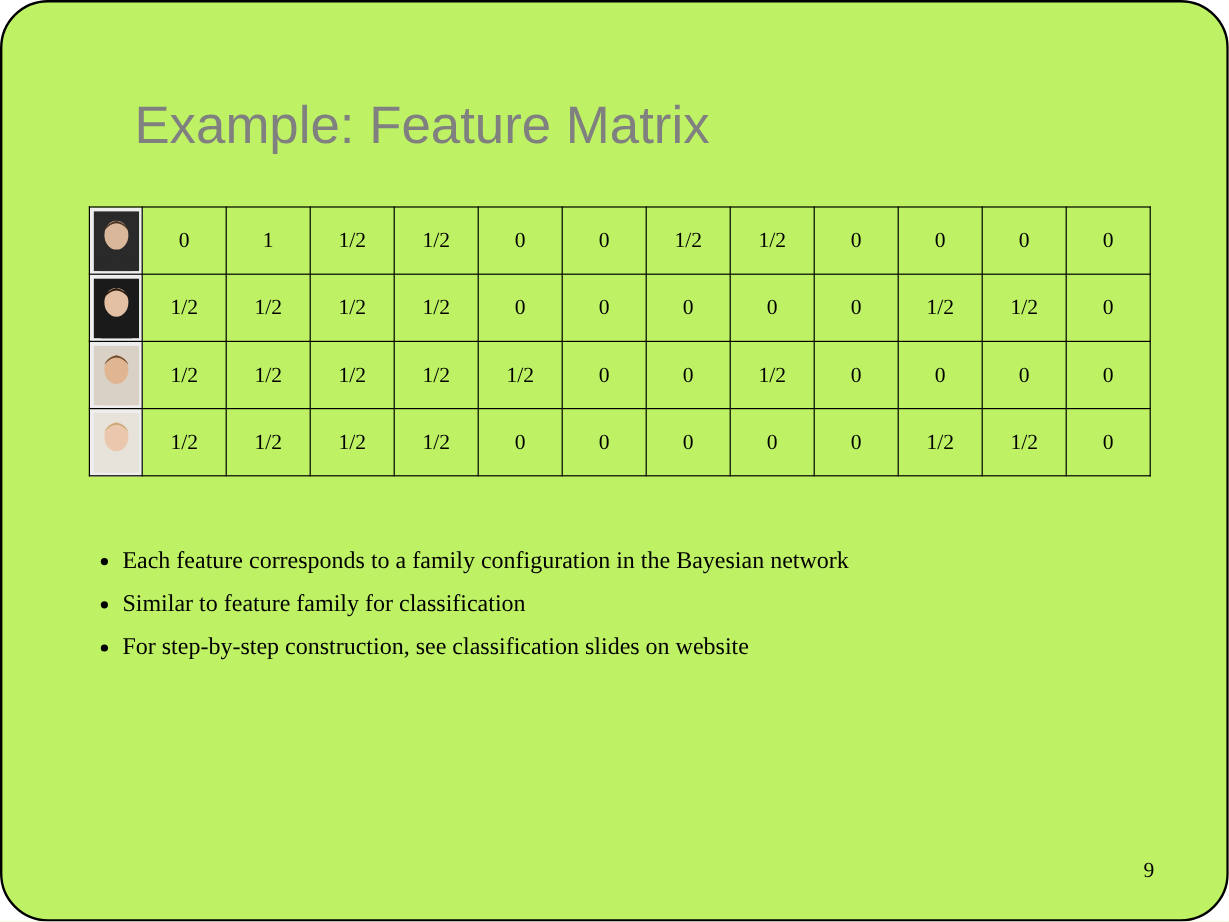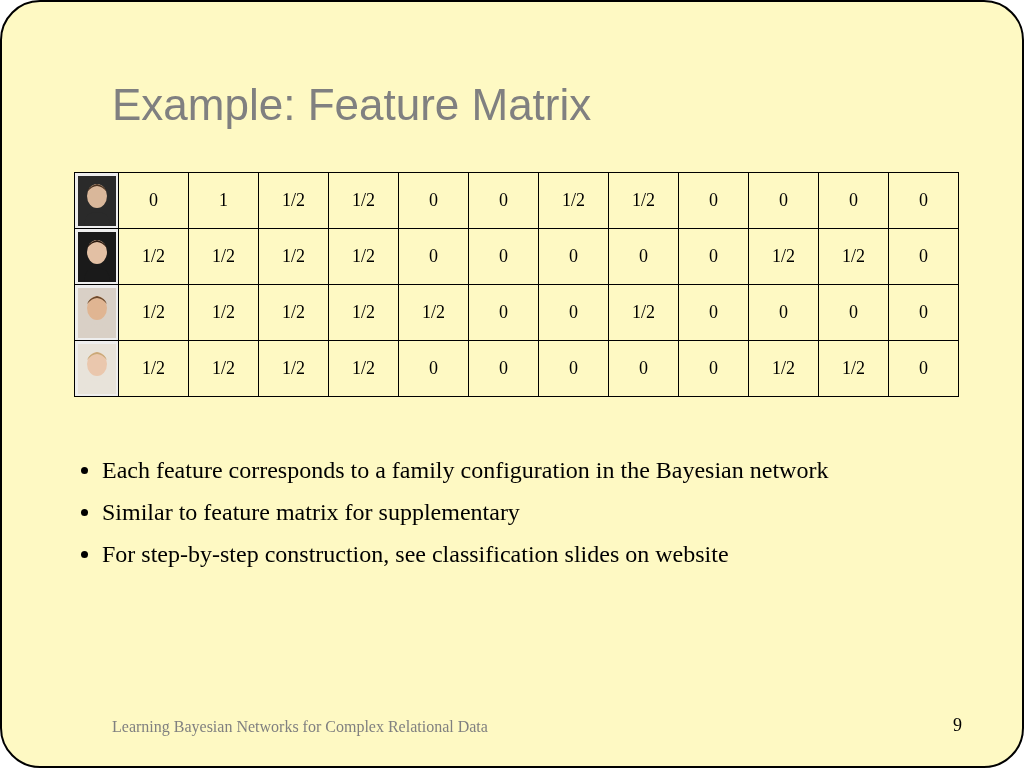--- a/index.html
+++ b/index.html
@@ -1,21 +1,21 @@
 <!DOCTYPE html>
 <html><head>
 <meta charset="utf-8">
 <style>
   * { box-sizing: border-box; margin: 0; padding: 0; }
   html, body { width: 1024px; height: 768px; background: #fff; font-family: Georgia, 'Times New Roman', serif; }
   .slide {
     position: relative;
     width: 1024px;
     height: 768px;
-    background: #fef9c3;
+    background: #bef264;
     border: 2px solid #000;
     border-radius: 40px;
     overflow: hidden;
   }
   .title {
     position: absolute;
     top: 78px;
     left: 110px;
     font-family: Arial, Helvetica, sans-serif;
     font-size: 44px;
@@ -52,21 +52,21 @@
     height: 50px;
     margin: auto;
     display: block;
   }
   .bullets {
     position: absolute;
     top: 450px;
     left: 72px;
     right: 90px;
     font-family: Georgia, 'Times New Roman', serif;
-    font-size: 24px;
+    font-size: 20px;
     color: #000;
     line-height: 1.5;
     list-style: disc;
     padding-left: 28px;
   }
   .bullets li { margin-bottom: 6px; }
   .footer-left {
     position: absolute;
     bottom: 30px;
     left: 110px;
@@ -178,20 +178,19 @@
           <td class="valcell">0</td>
           <td class="valcell">1/2</td>
           <td class="valcell">1/2</td>
           <td class="valcell">0</td>
         </tr>
       </tbody>
   </table>
 
   <ul class="bullets" id="bullet-list">
       <li>Each feature corresponds to a family configuration in the Bayesian network</li>
-      <li>Similar to feature matrix for supplementary</li>
+      <li>Similar to feature family for classification</li>
       <li>For step-by-step construction, see classification slides on website</li>
     </ul>
 
-  <div class="footer-left">Learning Bayesian Networks for Complex Relational Data</div>
   <div class="footer-right">9</div>
 
 </div>
 
 </body></html>

